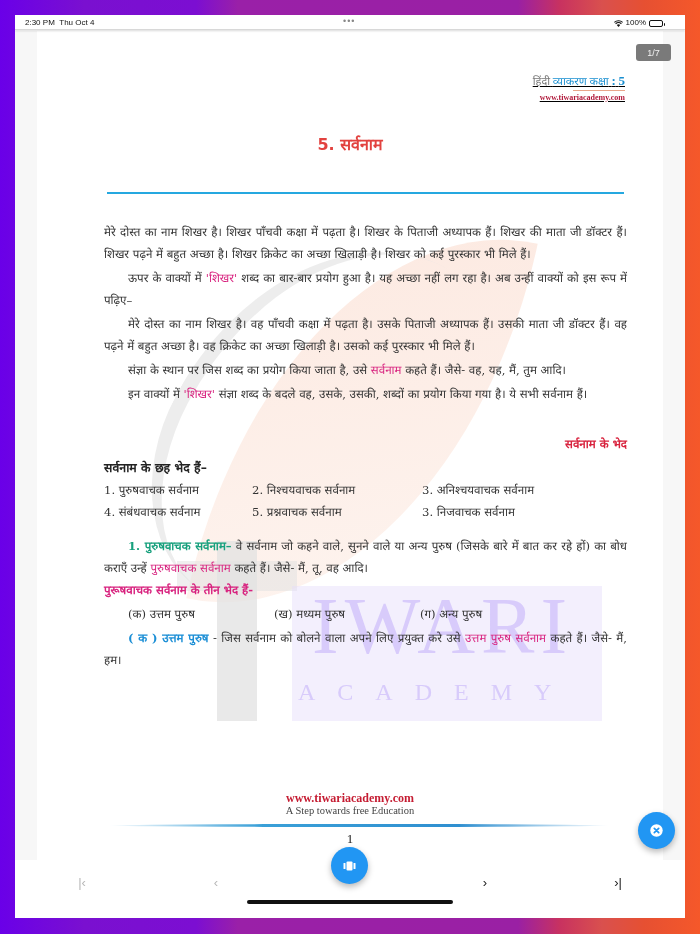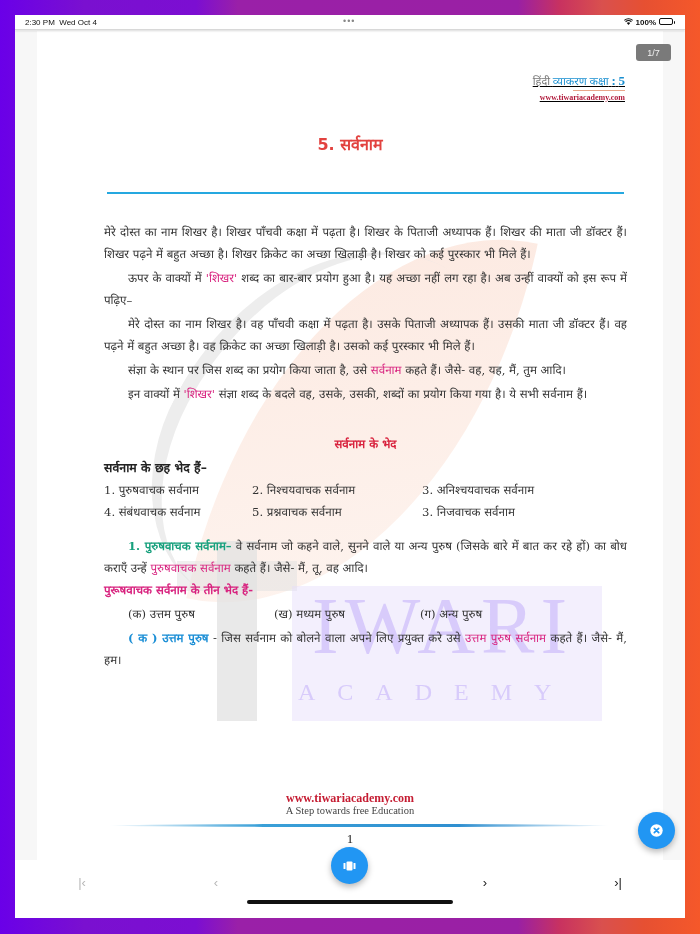--- a/index.html
+++ b/index.html
@@ -14,21 +14,21 @@
     background: #ffffff; overflow: hidden;
   }
   .statusbar {
     position: absolute; left: 0; top: 0; width: 670px; height: 15px;
     background: #fff; border-bottom: 1px solid #d8d8d8;
     font-size: 8px; color: #111; display: flex; align-items: center;
     box-shadow: 0 1px 2px rgba(0,0,0,0.15); z-index: 5;
   }
   .statusbar .time { position: absolute; left: 10px; top: 3px; }
   .statusbar .dots { position: absolute; left: 328px; top: 1px; color: #888; font-size: 9px; letter-spacing: 1px; }
-  .statusbar .right { position: absolute; right: 12px; top: 3px; display: flex; align-items: flex-start; gap: 3px; font-weight: bold; }
+  .statusbar .right { position: absolute; right: 22px; top: 3px; display: flex; align-items: flex-end; gap: 3px; }
   .wifi { width: 9px; height: 7px; position: relative; }
   .wifi svg { display: block; }
   .battery { width: 14px; height: 7px; border: 1px solid #111; border-radius: 2px; position: relative; padding: 1px; }
   .battery::after { content: ""; position: absolute; right: -3px; top: 2px; width: 1.5px; height: 3px; background: #111; border-radius: 0 1px 1px 0; }
   .battery .lvl { width: 100%; height: 100%; background: #111; border-radius: 1px; }
 
   .viewer-bg {
     position: absolute; left: 0; top: 16px; width: 670px; height: 829px; background: #f7f7f7;
   }
   .page {
@@ -84,21 +84,21 @@
     position: absolute; left: 67px; top: 190px; width: 523px; z-index: 2;
     font-family: "DejaVu Serif", serif; font-size: 11.6px; color: #333; line-height: 22px;
   }
   .content p { text-align: justify; }
   .content p.ind { text-indent: 24px; }
   .content p.gap { margin-top: 2px; }
   .pink { color: #d8237f; }
   .green { color: #17a07d; font-weight: bold; }
   .blue { color: #1c8fd6; font-weight: bold; }
 
-  .section-title { text-align: center; color: #d8233e; font-weight: bold; margin-top: 28px; }
+  .section-title { text-align: right; color: #d8233e; font-weight: bold; margin-top: 28px; }
   .types-head { font-weight: bold; color: #222; margin-top: 2px; font-size: 12.4px; }
   .types-row { display: flex; }
   .types-row span { display: inline-block; }
   .types-row .c1 { width: 148px; }
   .types-row .c2 { width: 170px; }
   .types-row .c3 { width: 200px; }
   .purush-head { color: #d8237f; font-weight: bold; }
   .kh-row { display: flex; padding-left: 24px; }
   .kh-row .k1 { width: 146px; }
   .kh-row .k2 { width: 146px; }
@@ -128,21 +128,21 @@
   .fab-scroll { left: 316px; top: 832px; width: 37px; height: 37px; z-index: 6; }
   .fab-close { left: 623px; top: 797px; width: 37px; height: 37px; z-index: 6; }
 </style>
 </head>
 <body>
 
 <div class="device">
 
   <div class="statusbar">
     <span class="time">
-      <span>2:30 PM</span>&nbsp;&nbsp;<span>Wed Oct 4</span>
+      <span>2:30 PM</span>&nbsp;&nbsp;<span>Thu Oct 4</span>
     </span>
     <span class="dots">•••</span>
     <span class="right">
       <span class="wifi">
         <svg width="9" height="7" viewBox="0 0 9 7">
             <path d="M4.5 7 L2.8 5 A2.4 2.4 0 0 1 6.2 5 Z" fill="#111"></path>
             <path d="M1.6 3.8 A4.2 4.2 0 0 1 7.4 3.8" stroke="#111" stroke-width="1.1" fill="none"></path>
             <path d="M0.4 2.4 A6 6 0 0 1 8.6 2.4" stroke="#111" stroke-width="1.1" fill="none"></path>
           </svg>
       </span>

